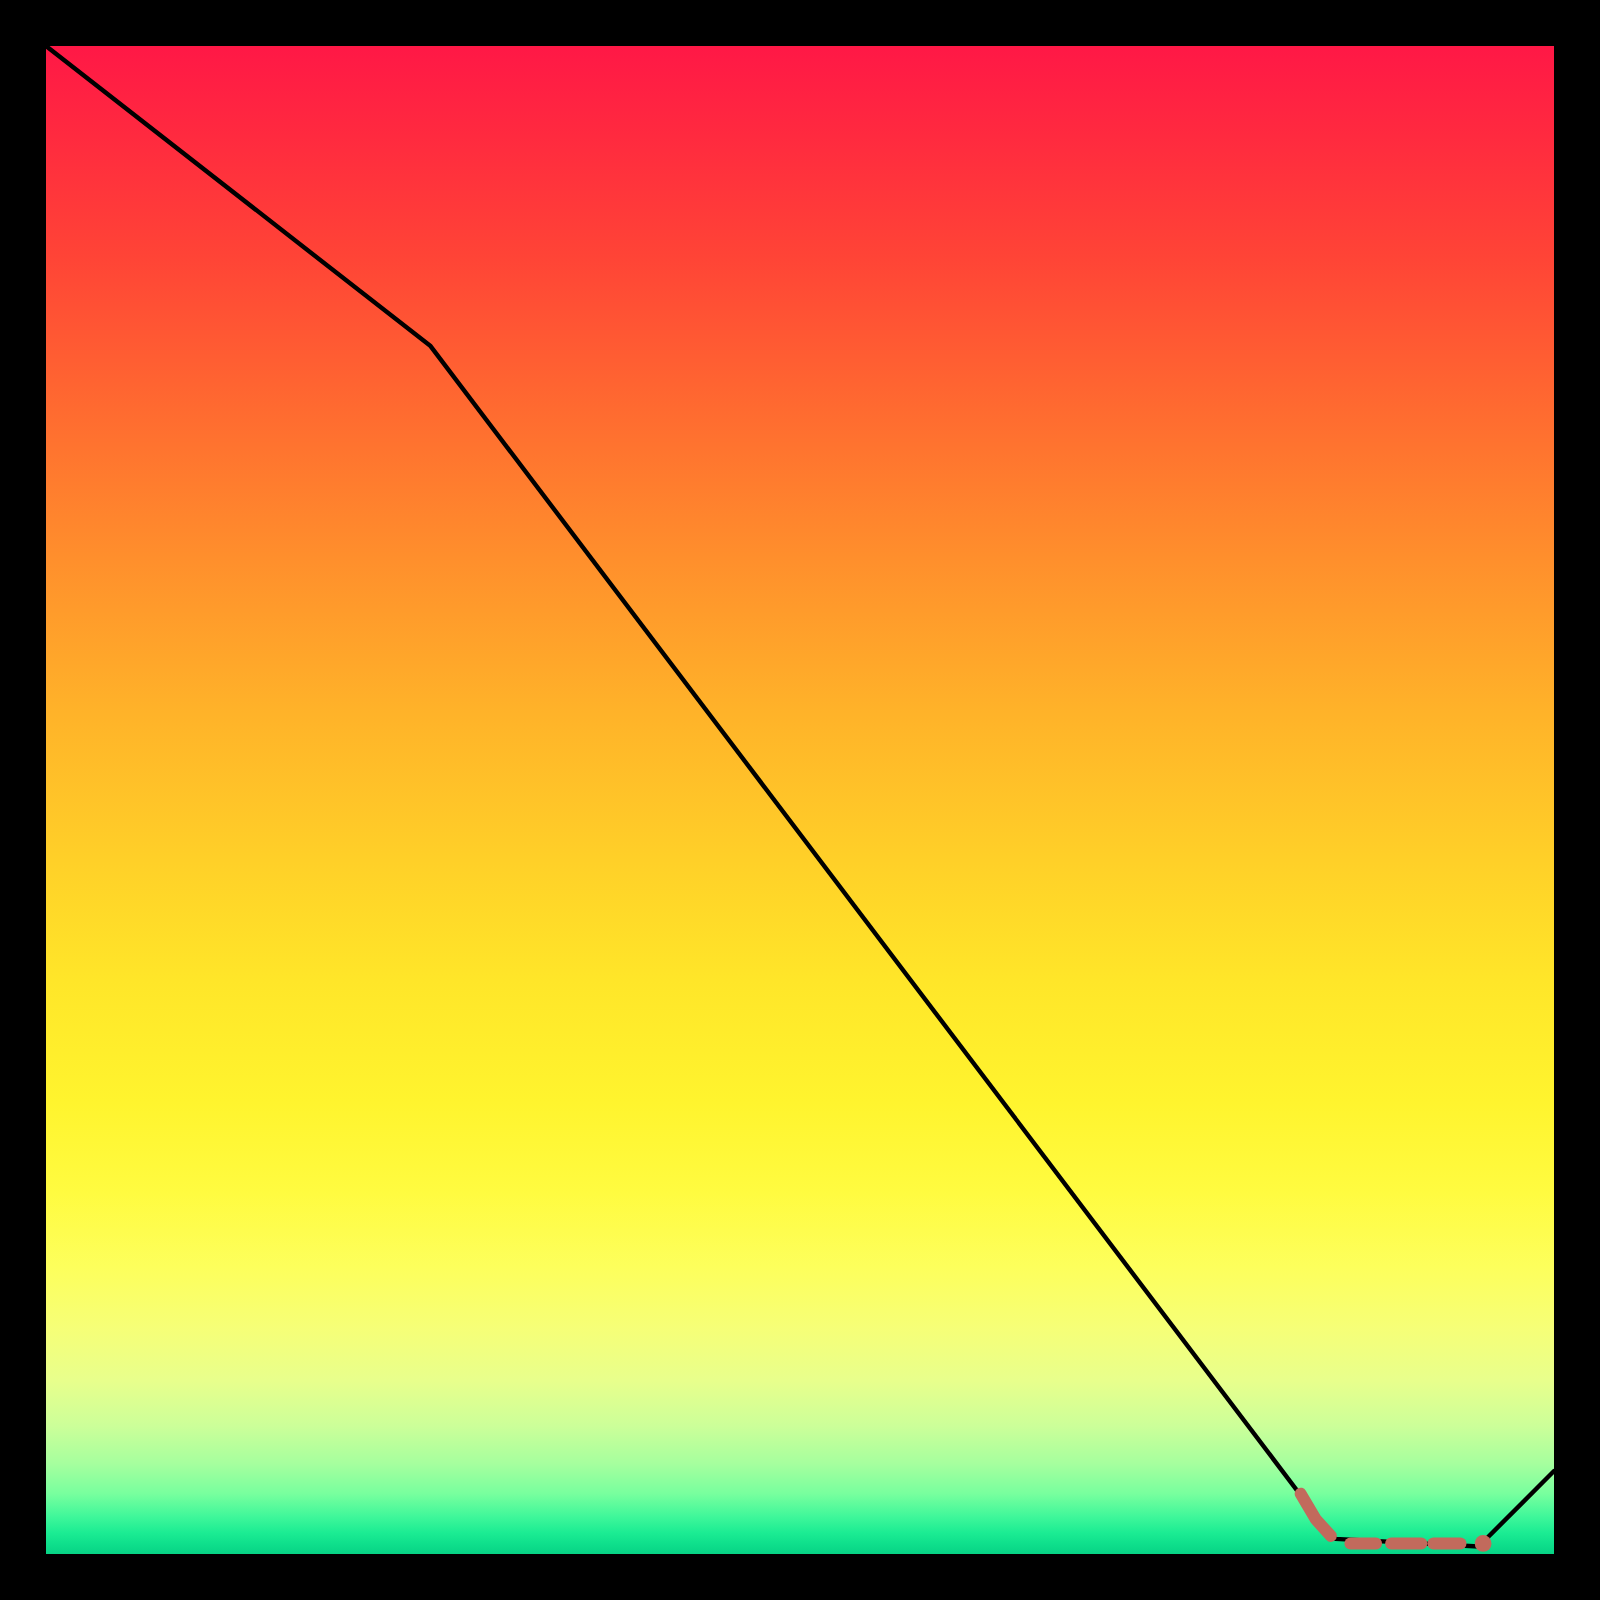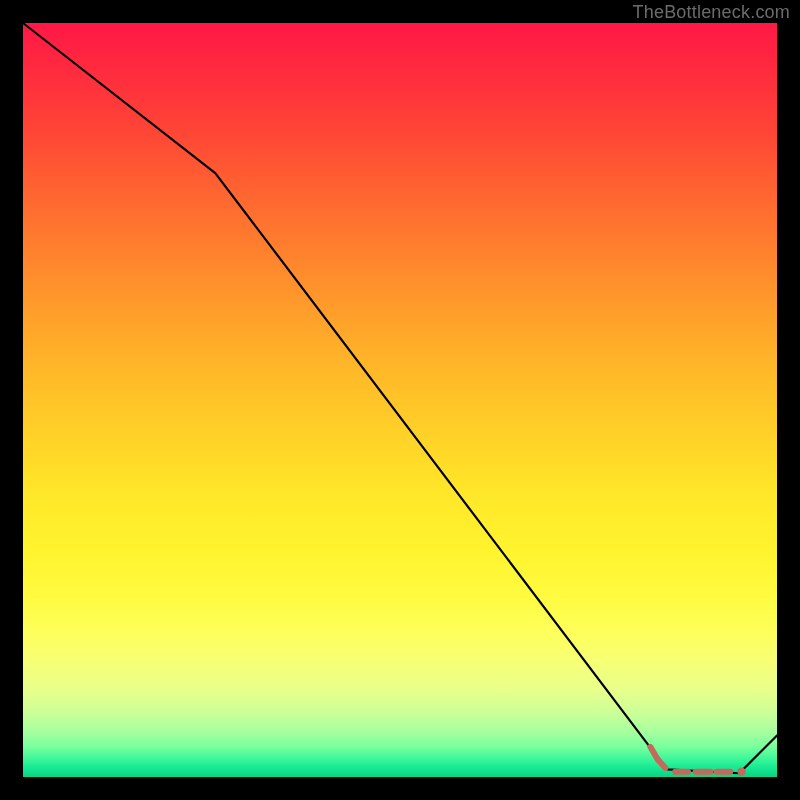--- a/index.html
+++ b/index.html
@@ -80,15 +80,14 @@
         <g id="dash-group">
             <line x1="652.21" x2="665.03" y1="748.72" y2="748.72" stroke="#c26a5c" stroke-width="6" stroke-linecap="round"></line>
             <line x1="672.57" x2="687.65" y1="748.72" y2="748.72" stroke="#c26a5c" stroke-width="6" stroke-linecap="round"></line>
             <line x1="693.68" x2="707.25" y1="748.72" y2="748.72" stroke="#c26a5c" stroke-width="6" stroke-linecap="round"></line>
           </g>
         <circle id="end-dot" r="4.2" fill="#c26a5c" cx="718.56" cy="748.72"></circle>
       </g>
     </svg>
   </div>
 
-  <div class="attribution">TheBottleneck.com</div>
 
 </div>
 
 </body></html>

